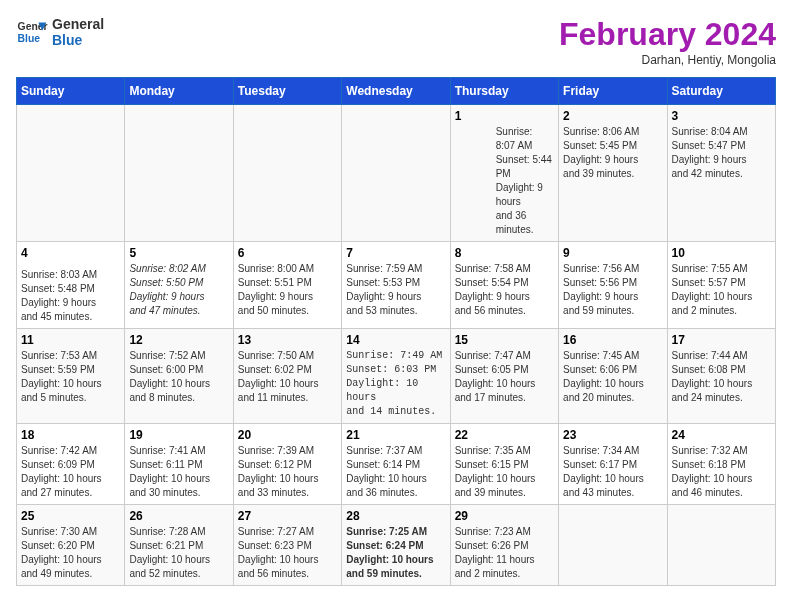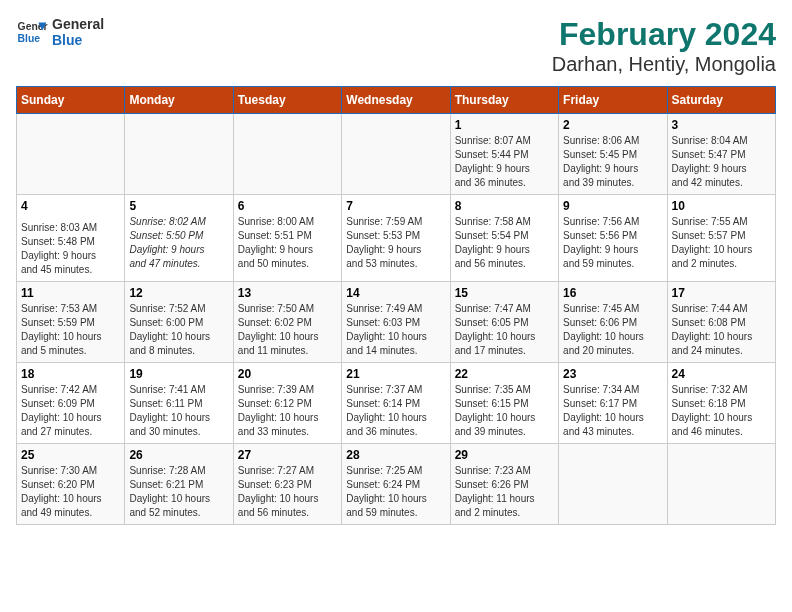--- a/index.html
+++ b/index.html
@@ -24,33 +24,33 @@
     .logo-icon {
       width: 32px;
       height: 32px;
     }
     .title-block {
       text-align: right;
     }
     .main-title {
       font-size: 32px;
       font-weight: bold;
-      color: #0f766e;
+      color: #a21caf;
     }
     .subtitle {
-      font-size: 20px;
+      font-size: 12px;
       color: #333;
     }
     table {
       width: 100%;
       border-collapse: collapse;
       font-size: 11px;
     }
     thead th {
-      background-color: #c2410c;
+      background-color: #1d4ed8;
       color: #fff;
       padding: 6px 4px;
       text-align: left;
       font-weight: bold;
       font-size: 12px;
       border: 1px solid #1a6bbd;
     }
     td {
       border: 1px solid #ccc;
       vertical-align: top;
@@ -111,21 +111,21 @@
       </tr>
     </thead>
   <tbody id="table-body">
   <tr>
         <td></td>
         <td></td>
         <td></td>
         <td></td>
         <td>
           <span class="day-num">1</span>
-          <div class="day-info" style="white-space: pre-line;">Sunrise: 8:07 AM
+          <div class="day-info" style="white-space: pre-line; margin-left: 41px;">Sunrise: 8:07 AM
 Sunset: 5:44 PM
 Daylight: 9 hours
 and 36 minutes.</div>
         </td>
         <td>
           <span class="day-num">2</span>
           <div class="day-info" style="white-space: pre-line;">Sunrise: 8:06 AM
 Sunset: 5:45 PM
 Daylight: 9 hours
 and 39 minutes.</div>
@@ -206,21 +206,21 @@
         </td>
         <td>
           <span class="day-num">13</span>
           <div class="day-info" style="white-space: pre-line;">Sunrise: 7:50 AM
 Sunset: 6:02 PM
 Daylight: 10 hours
 and 11 minutes.</div>
         </td>
         <td>
           <span class="day-num">14</span>
-          <div class="day-info" style="white-space: pre-line;">Sunrise: 7:49 AM
+          <div class="day-info" style="white-space: pre-line; font-family: Liberation Mono, monospace;">Sunrise: 7:49 AM
 Sunset: 6:03 PM
 Daylight: 10 hours
 and 14 minutes.</div>
         </td>
         <td>
           <span class="day-num">15</span>
           <div class="day-info" style="white-space: pre-line;">Sunrise: 7:47 AM
 Sunset: 6:05 PM
 Daylight: 10 hours
 and 17 minutes.</div>
@@ -308,21 +308,21 @@
         </td>
         <td>
           <span class="day-num">27</span>
           <div class="day-info" style="white-space: pre-line;">Sunrise: 7:27 AM
 Sunset: 6:23 PM
 Daylight: 10 hours
 and 56 minutes.</div>
         </td>
         <td>
           <span class="day-num">28</span>
-          <div class="day-info" style="white-space: pre-line;">Sunrise: 7:25 AM
+          <div class="day-info" style="white-space: pre-line; font-weight: bold;">Sunrise: 7:25 AM
 Sunset: 6:24 PM
 Daylight: 10 hours
 and 59 minutes.</div>
         </td>
         <td>
           <span class="day-num">29</span>
           <div class="day-info" style="white-space: pre-line;">Sunrise: 7:23 AM
 Sunset: 6:26 PM
 Daylight: 11 hours
 and 2 minutes.</div>

